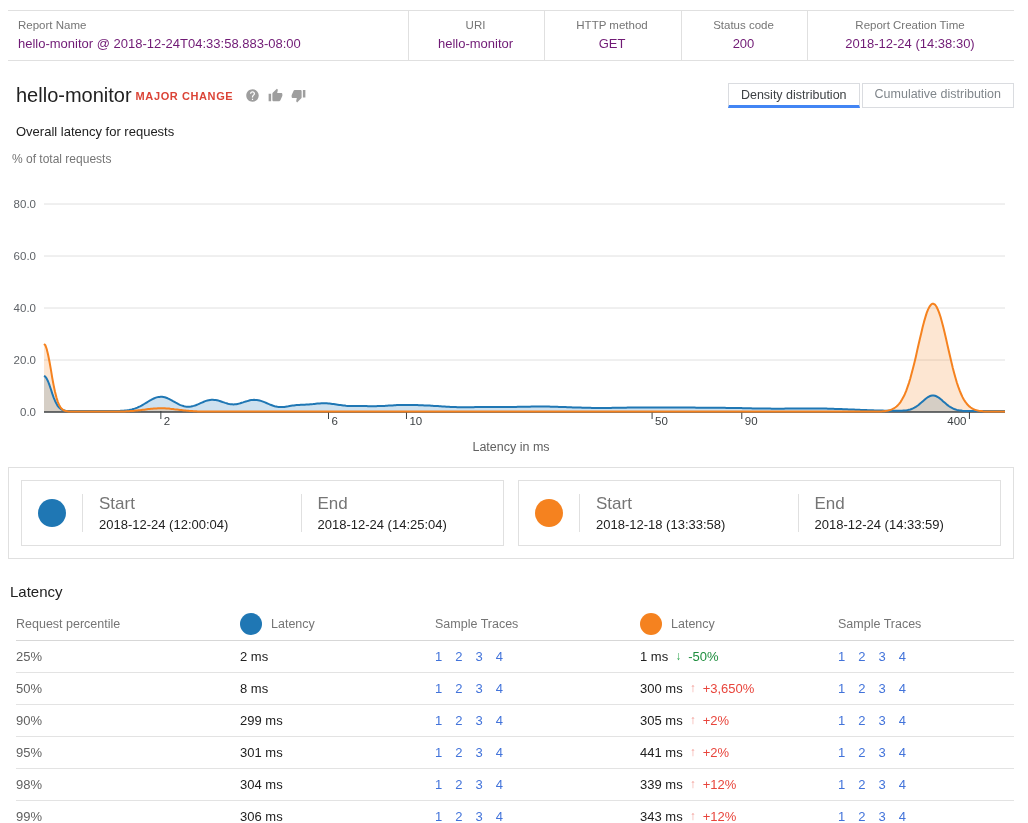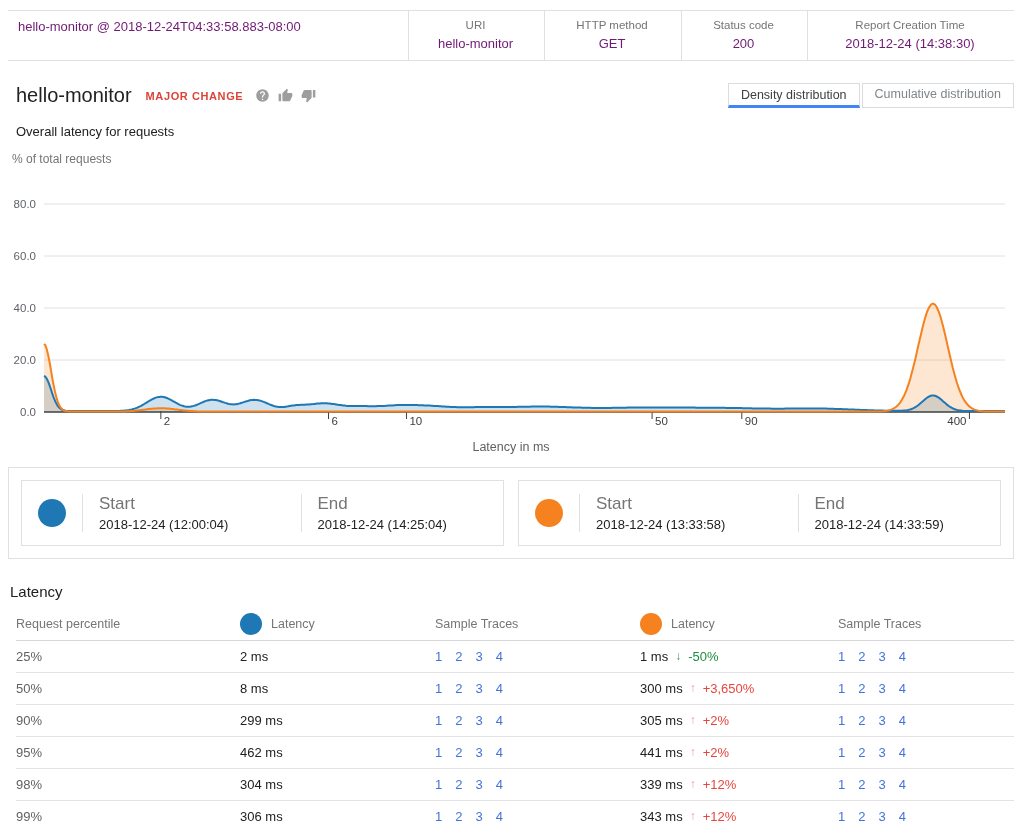--- a/index.html
+++ b/index.html
@@ -10,21 +10,21 @@
   
   .report-strip { margin-top:10px; display:flex; border-top:1px solid #e0e0e0; border-bottom:1px solid #e0e0e0; }
   .report-field { padding:8px 12px 9px 10px; }
   .report-field + .report-field { border-left:1px solid #e0e0e0;text-align:center; }
   .report-field .lbl { font-size:11.5px; color:#757575; margin-bottom:5px; }
   .report-field .val { font-size:13px; color:#701a75; }
 
   
   .title-row { margin-top:22px; padding-left:8px; display:flex; align-items:center; }
   .page-title { font-size:20px; color:#212121; }
-  .badge { margin-left:14px; font-size:11px; font-weight:bold; letter-spacing:.6px; color:var(--badge-red,#db4437); }
+  .badge { margin-left:4px; font-size:11px; font-weight:bold; letter-spacing:.6px; color:var(--badge-red,#db4437); }
   .title-icons { display:flex; align-items:center; margin-left:12px; gap:8px; }
   .title-icons svg { display:block; cursor:pointer; }
   .tab-group { margin-left:auto; display:flex; }
   .tab-btn { background:#fff; border:1px solid #dadce0; border-bottom:1px solid #dadce0; font-size:12.5px; color:#80868b; padding:3px 12px 6px; cursor:pointer; font-family:inherit; position:relative; }
   .tab-btn.active { color:#3c4043; border-bottom:3px solid var(--tab-underline,#4285f4); padding-bottom:3px; }
   .tab-btn + .tab-btn { margin-left:2px; }
 
   .subtitle { margin-top:16px; padding-left:8px; font-size:13px; color:#212121; }
   .y-axis-title { margin-top:13px; padding-left:4px; font-size:12px; color:#757575; }
 
@@ -59,20 +59,21 @@
   .chg.down .arrow { color:var(--green-light,#34a853); }
   .chg.down .pct { color:var(--green,#1e8e3e); }
 </style>
 </head>
 <body>
 
 <div class="page">
 
   <div class="report-strip" id="report-strip">
       <div class="report-field" style="width: 400px;">
+        <div class="lbl">Report Name</div>
         <div class="val">hello-monitor @ 2018-12-24T04:33:58.883-08:00</div>
       </div>
       <div class="report-field" style="width: 136px;">
         <div class="lbl">URI</div>
         <div class="val">hello-monitor</div>
       </div>
       <div class="report-field" style="width: 137px;">
         <div class="lbl">HTTP method</div>
         <div class="val">GET</div>
       </div>
@@ -153,21 +154,21 @@
         <div class="legend-block">
           <div class="lbl">End</div>
           <div class="val">2018-12-24 (14:25:04)</div>
         </div>
       </div>
       <div class="legend-box">
         <span class="legend-dot" style="background-color: rgb(245, 130, 31);"></span>
         <span class="legend-sep"></span>
         <div class="legend-block">
           <div class="lbl">Start</div>
-          <div class="val">2018-12-24 (13:33:58)</div>
+          <div class="val">2018-12-18 (13:33:58)</div>
         </div>
         <span class="legend-sep"></span>
         <div class="legend-block">
           <div class="lbl">End</div>
           <div class="val">2018-12-24 (14:33:59)</div>
         </div>
       </div>
     </div>
 
   <div class="section-title">Latency</div>
@@ -244,21 +245,21 @@
         </div>
         <div class="traces">
           <a class="trace-link">1</a>
           <a class="trace-link">2</a>
           <a class="trace-link">3</a>
           <a class="trace-link">4</a>
         </div>
       </div>
       <div class="lt-row">
         <div class="pct-cell">95%</div>
-        <div class="ms-val">462 ms</div>
+        <div class="ms-val">301 ms</div>
         <div class="traces">
           <a class="trace-link">1</a>
           <a class="trace-link">2</a>
           <a class="trace-link">3</a>
           <a class="trace-link">4</a>
         </div>
         <div class="chg up">
           <span class="ms-val">441 ms</span>
           <span class="arrow">↑</span>
           <span class="pct">+2%</span>

